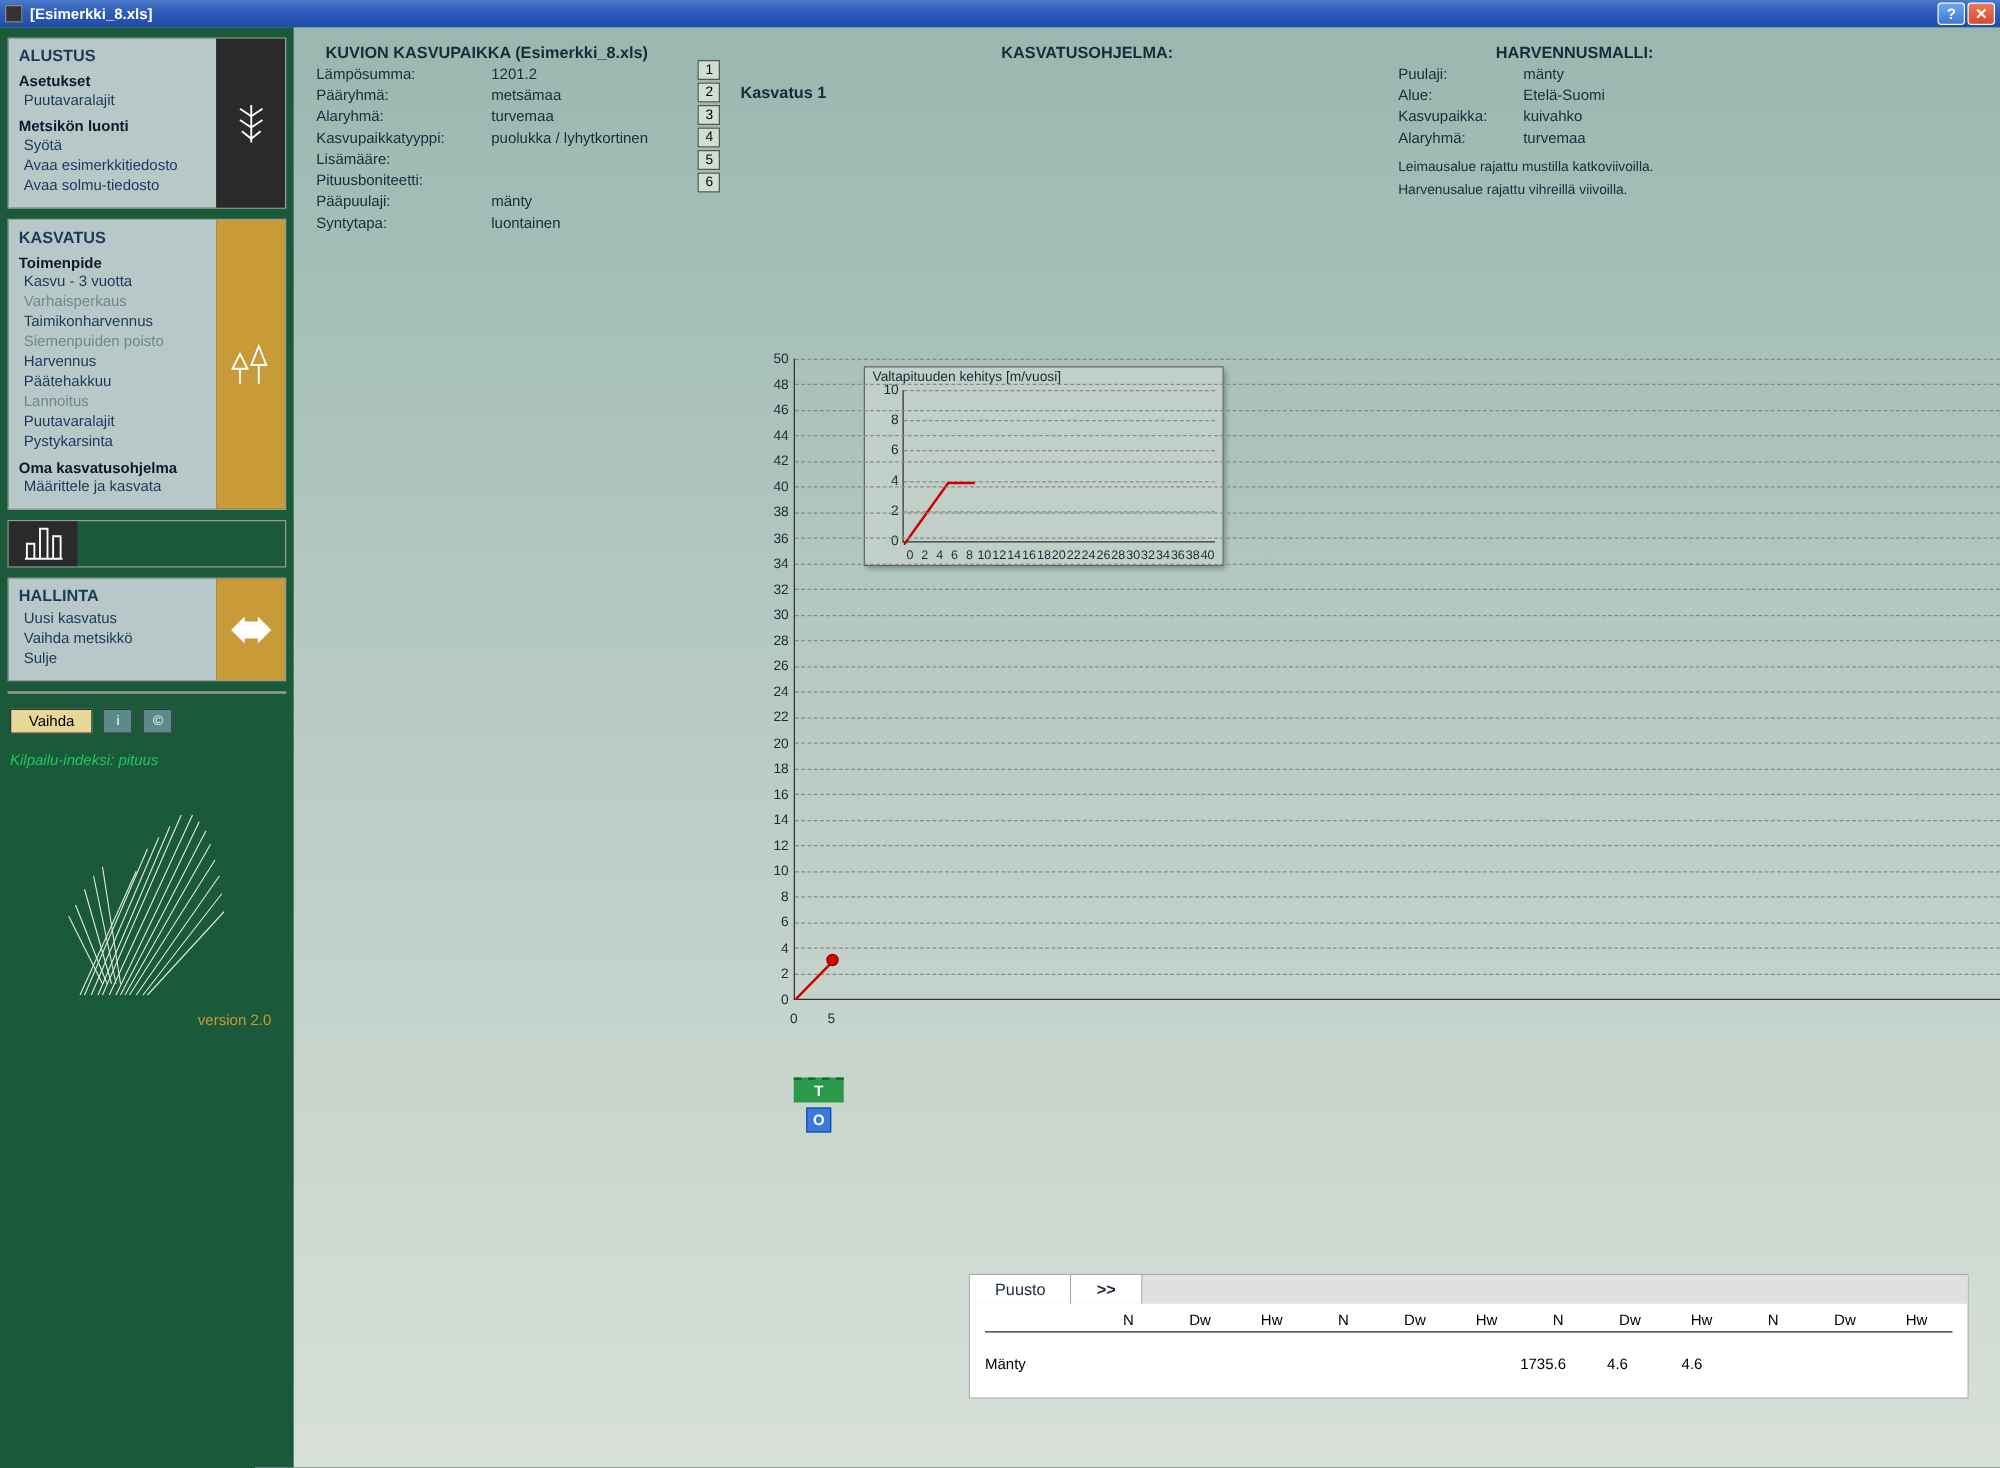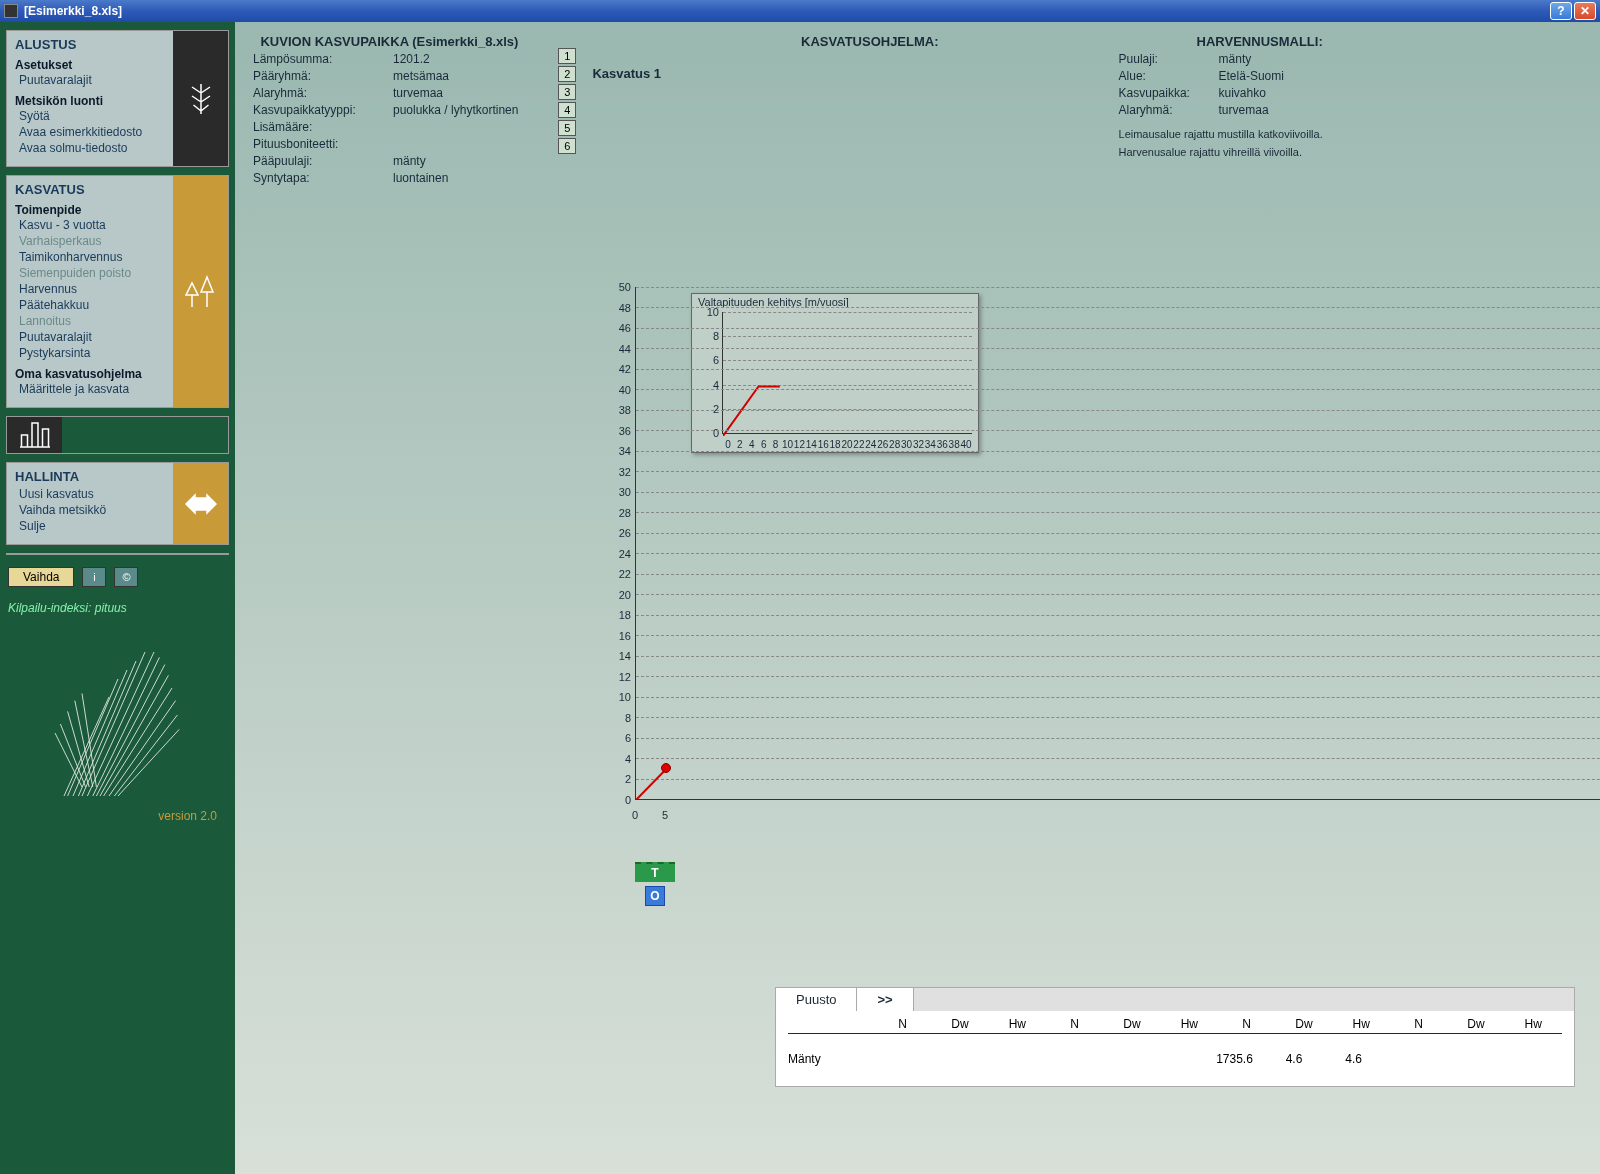--- a/index.html
+++ b/index.html
@@ -108,21 +108,21 @@
   cursor: pointer;
 }
 .small-btn {
   background: #5a8a8a;
   border: 1px solid #333;
   color: #fff;
   width: 24px; height: 20px;
   font-size: 11px;
   cursor: pointer;
 }
-.ki-label { color: #86efac; font-style: italic; font-size: 12px; padding: 2px 2px; }
+.ki-label { color: #22c55e; font-style: italic; font-size: 12px; padding: 2px 2px; }
 .pine-art {
   height: 180px;
   display: flex;
   align-items: flex-end;
   justify-content: center;
   position: relative;
 }
 .version { color: #c89a38; font-size: 12px; text-align: right; padding-right: 12px; margin-top:-4px; }
 
 
@@ -257,21 +257,21 @@
   font-weight: bold;
   font-size: 12px;
 }
 .lm-t { background: #2a9a4a; color: #fff; border-top: 2px dashed #1a6a2a; }
 .lm-o { background: #3a7ad8; color: #fff; border: 1px solid #1a4aa8; width: 20px; margin-left:10px; }
 
 
 .table-wrap {
   position: absolute;
   left: 540px;
-  top: 965px;
+  top: 997px;
   width: 800px;
   background: #fff;
   border: 1px solid #aaa;
 }
 .table-tabs {
   display: flex;
   background: #e0e0e0;
 }
 .tab {
   padding: 4px 20px;

